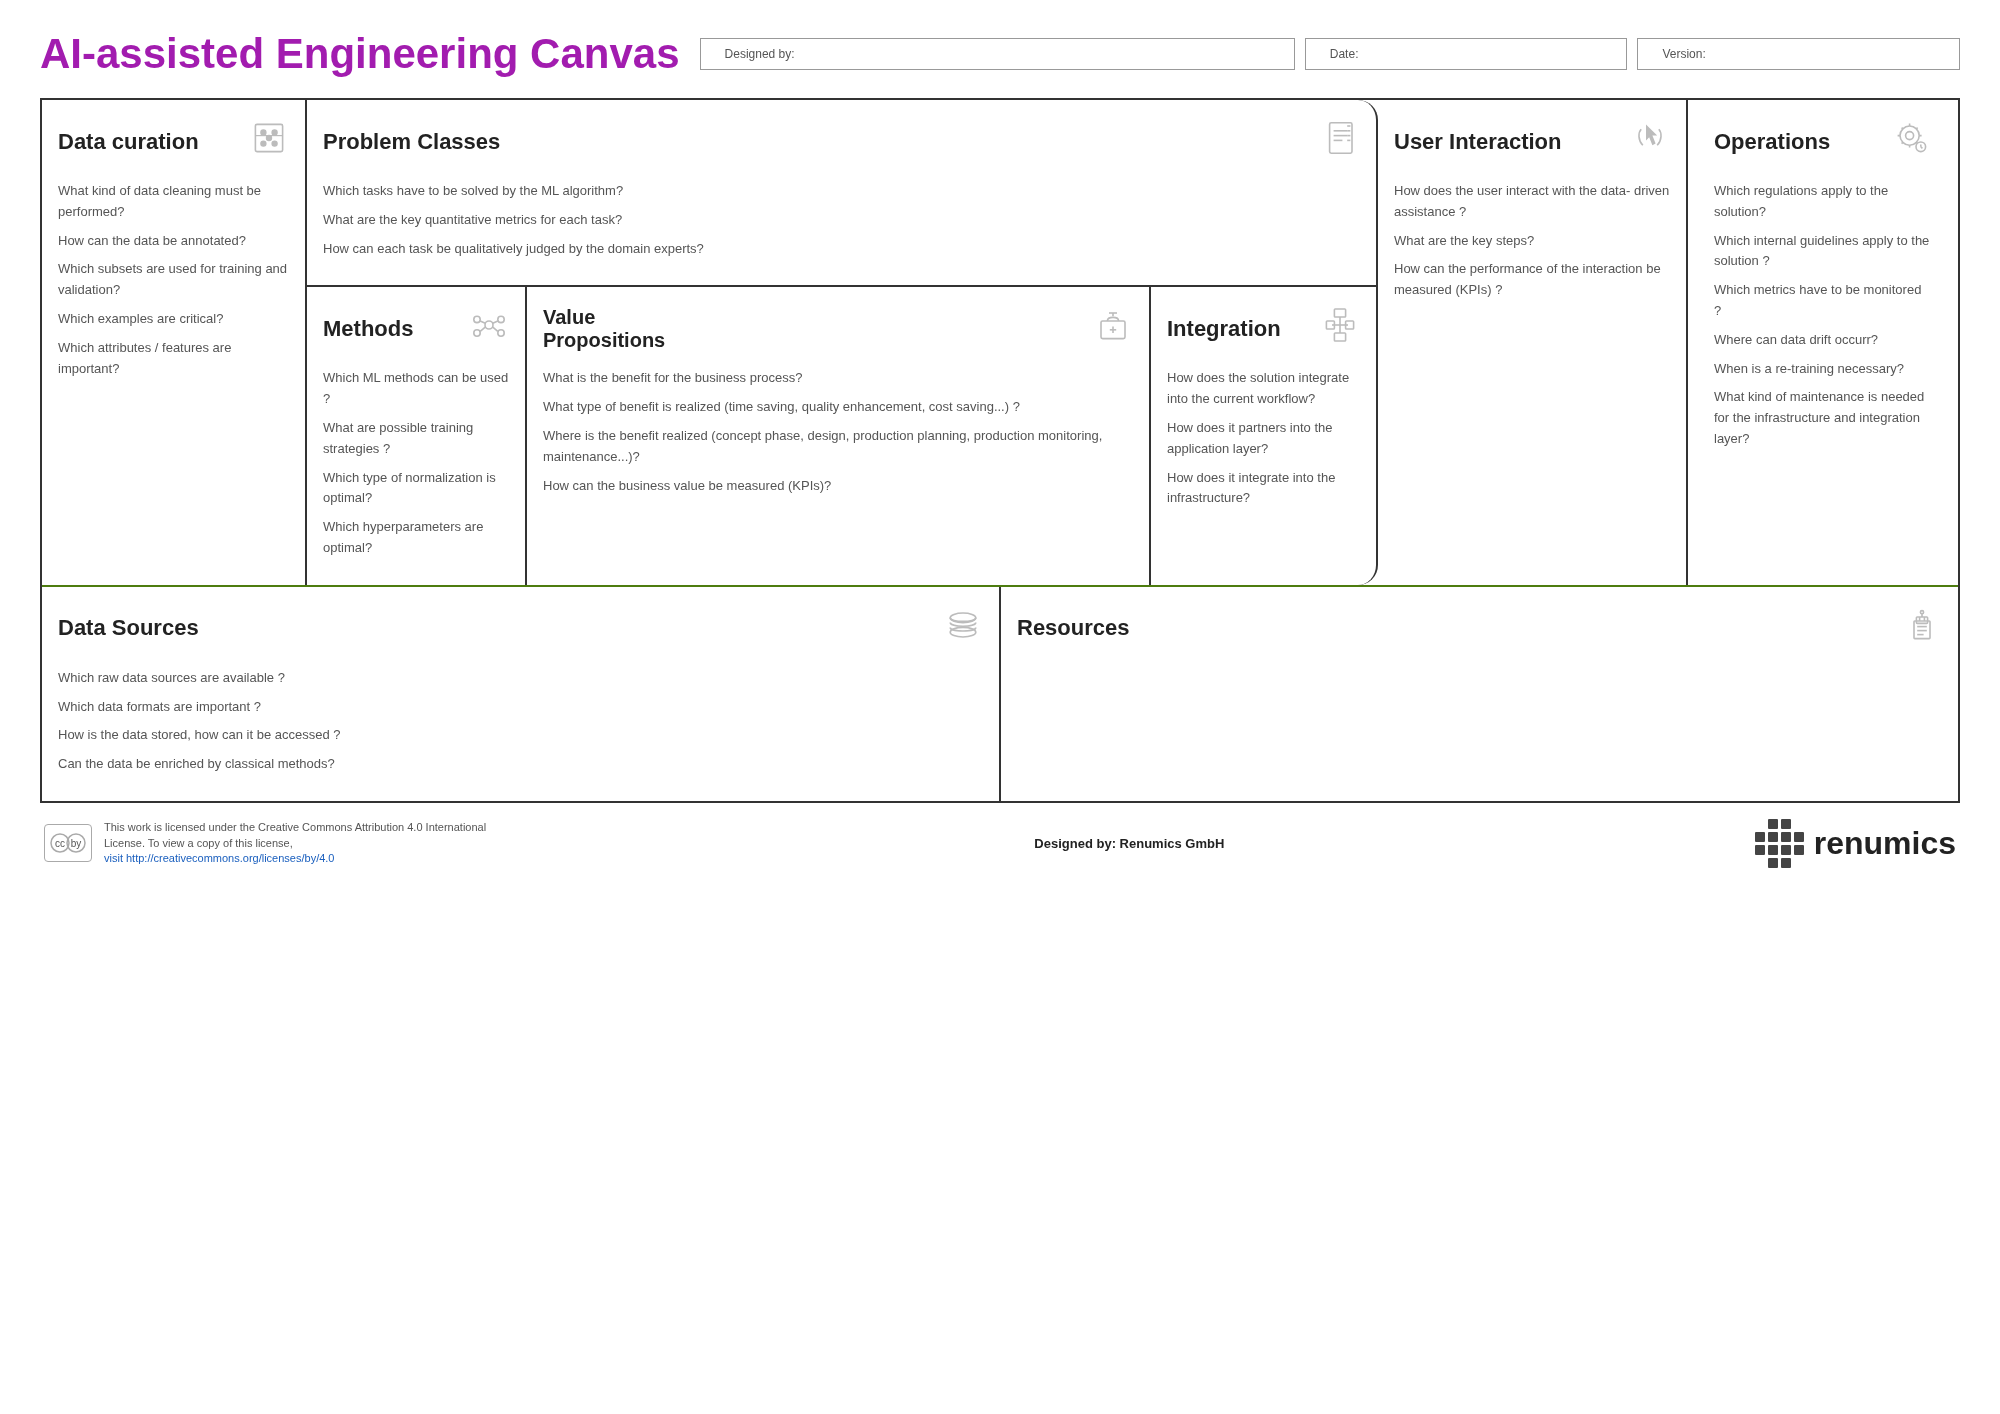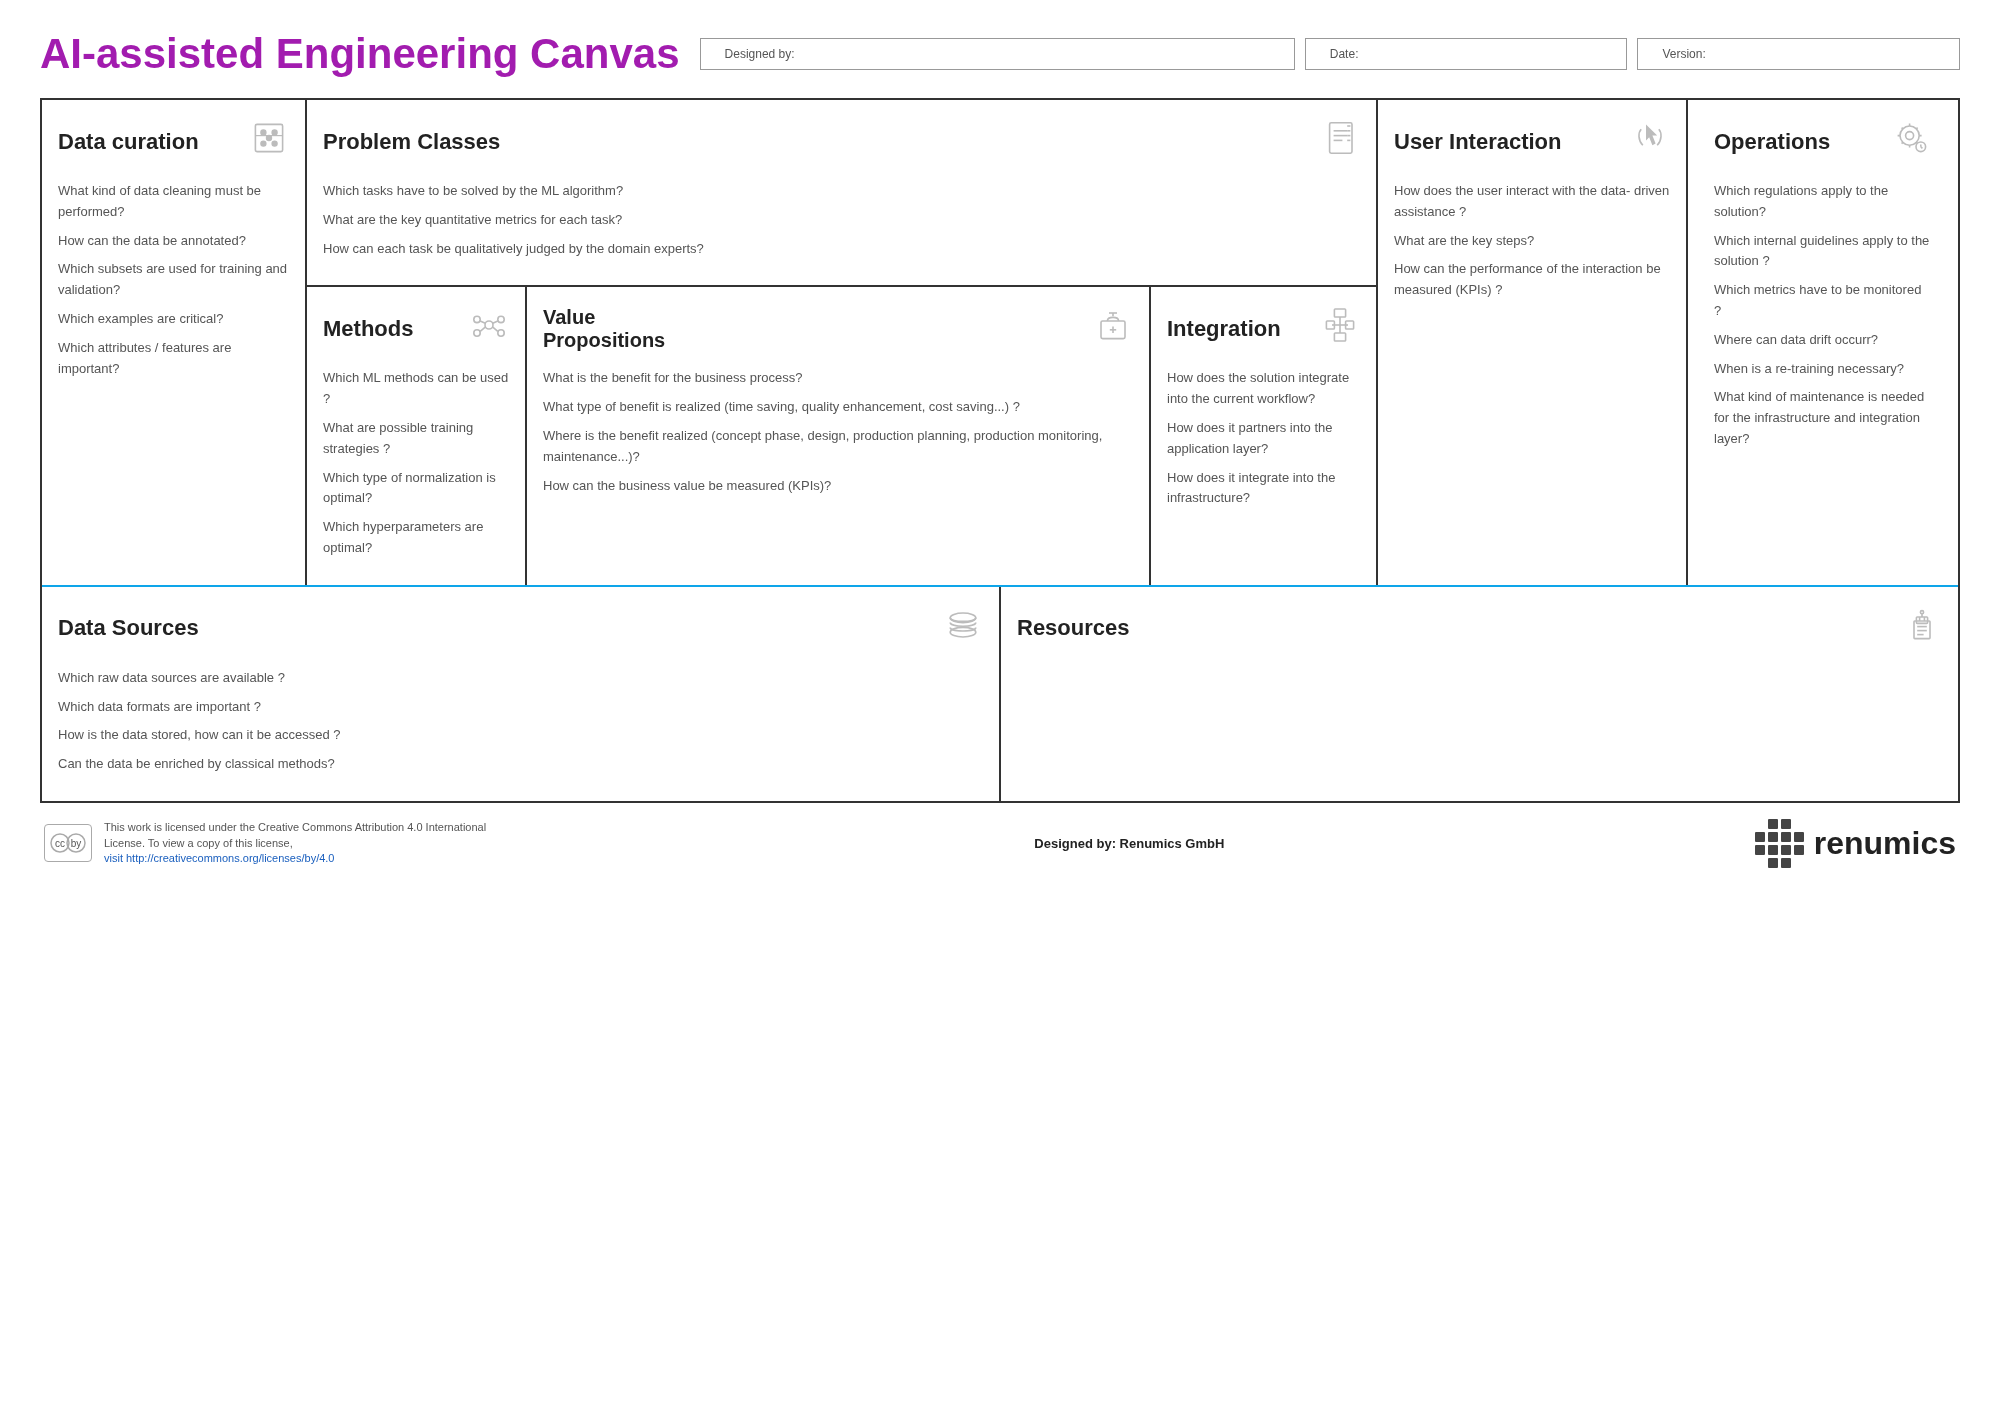--- a/index.html
+++ b/index.html
@@ -57,20 +57,21 @@
       min-width: 265px;
       border-right: 2px solid #333;
       padding: 18px 16px;
     }
 
     .col-middle {
       flex: 1;
       display: flex;
       flex-direction: column;
       border-right: 2px solid #333;
+      border-radius: 20px;
     }
 
     .col-user-interaction {
       width: 310px;
       min-width: 310px;
       border-right: 2px solid #333;
       padding: 18px 16px;
     }
 
     .col-operations {
@@ -220,21 +221,21 @@
 
     
     .icon-svg {
       width: 40px;
       height: 40px;
       opacity: 0.55;
     }
 
     .top-row {
       display: flex;
-      border-bottom: 2px solid #0ea5e9;
+      border-bottom: 2px solid #4d7c0f;
     }
 
     .bottom-row {
       display: flex;
     }
   </style>
 </head>
 <body>
 
 <div class="header">

